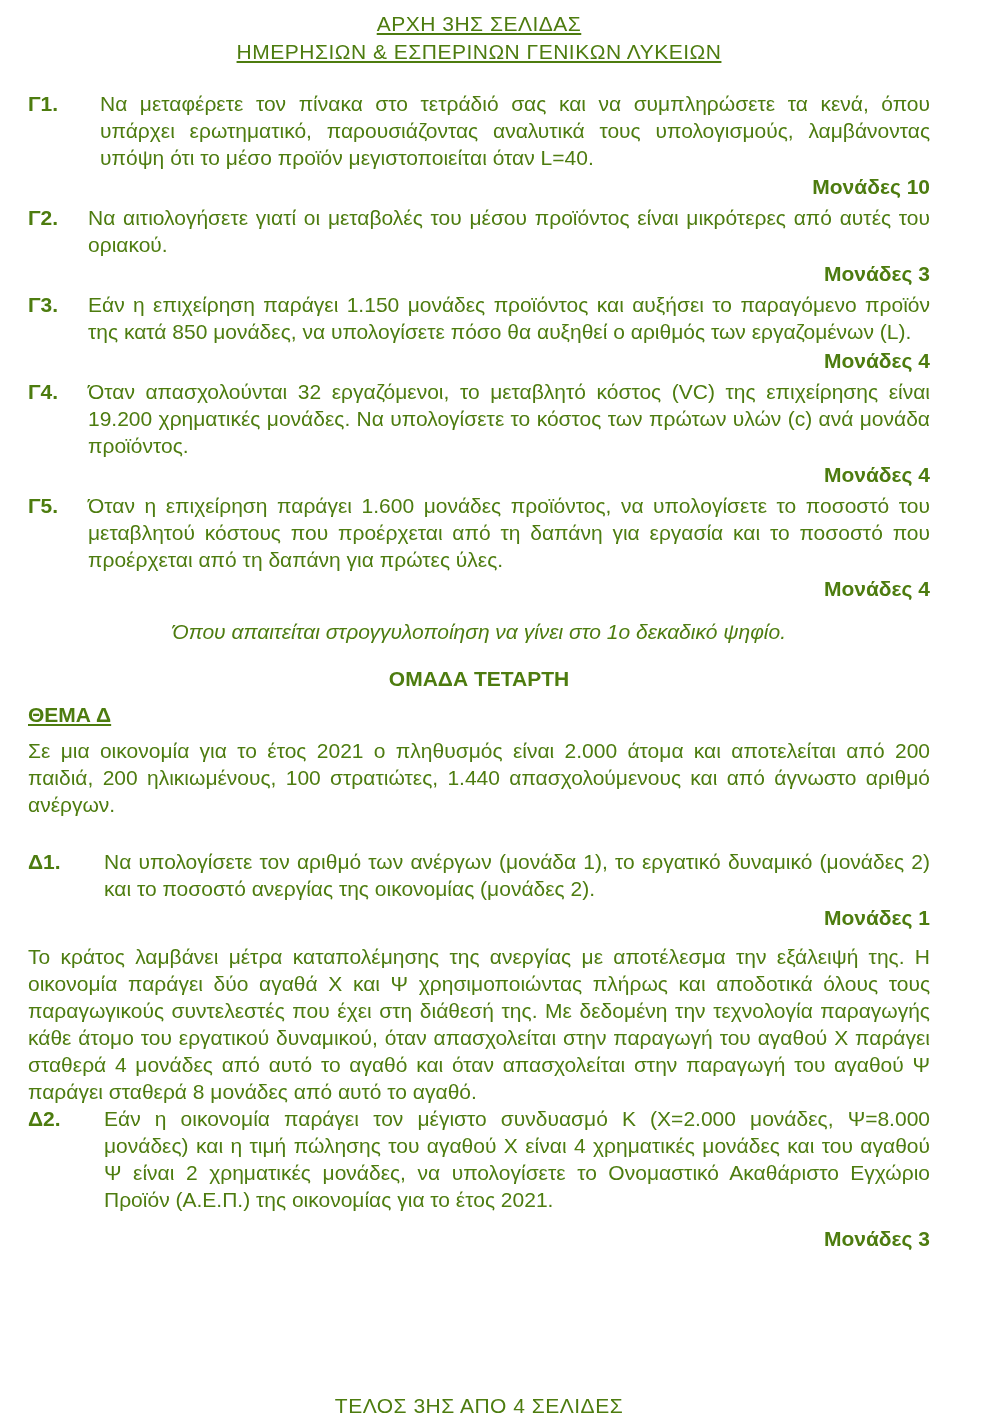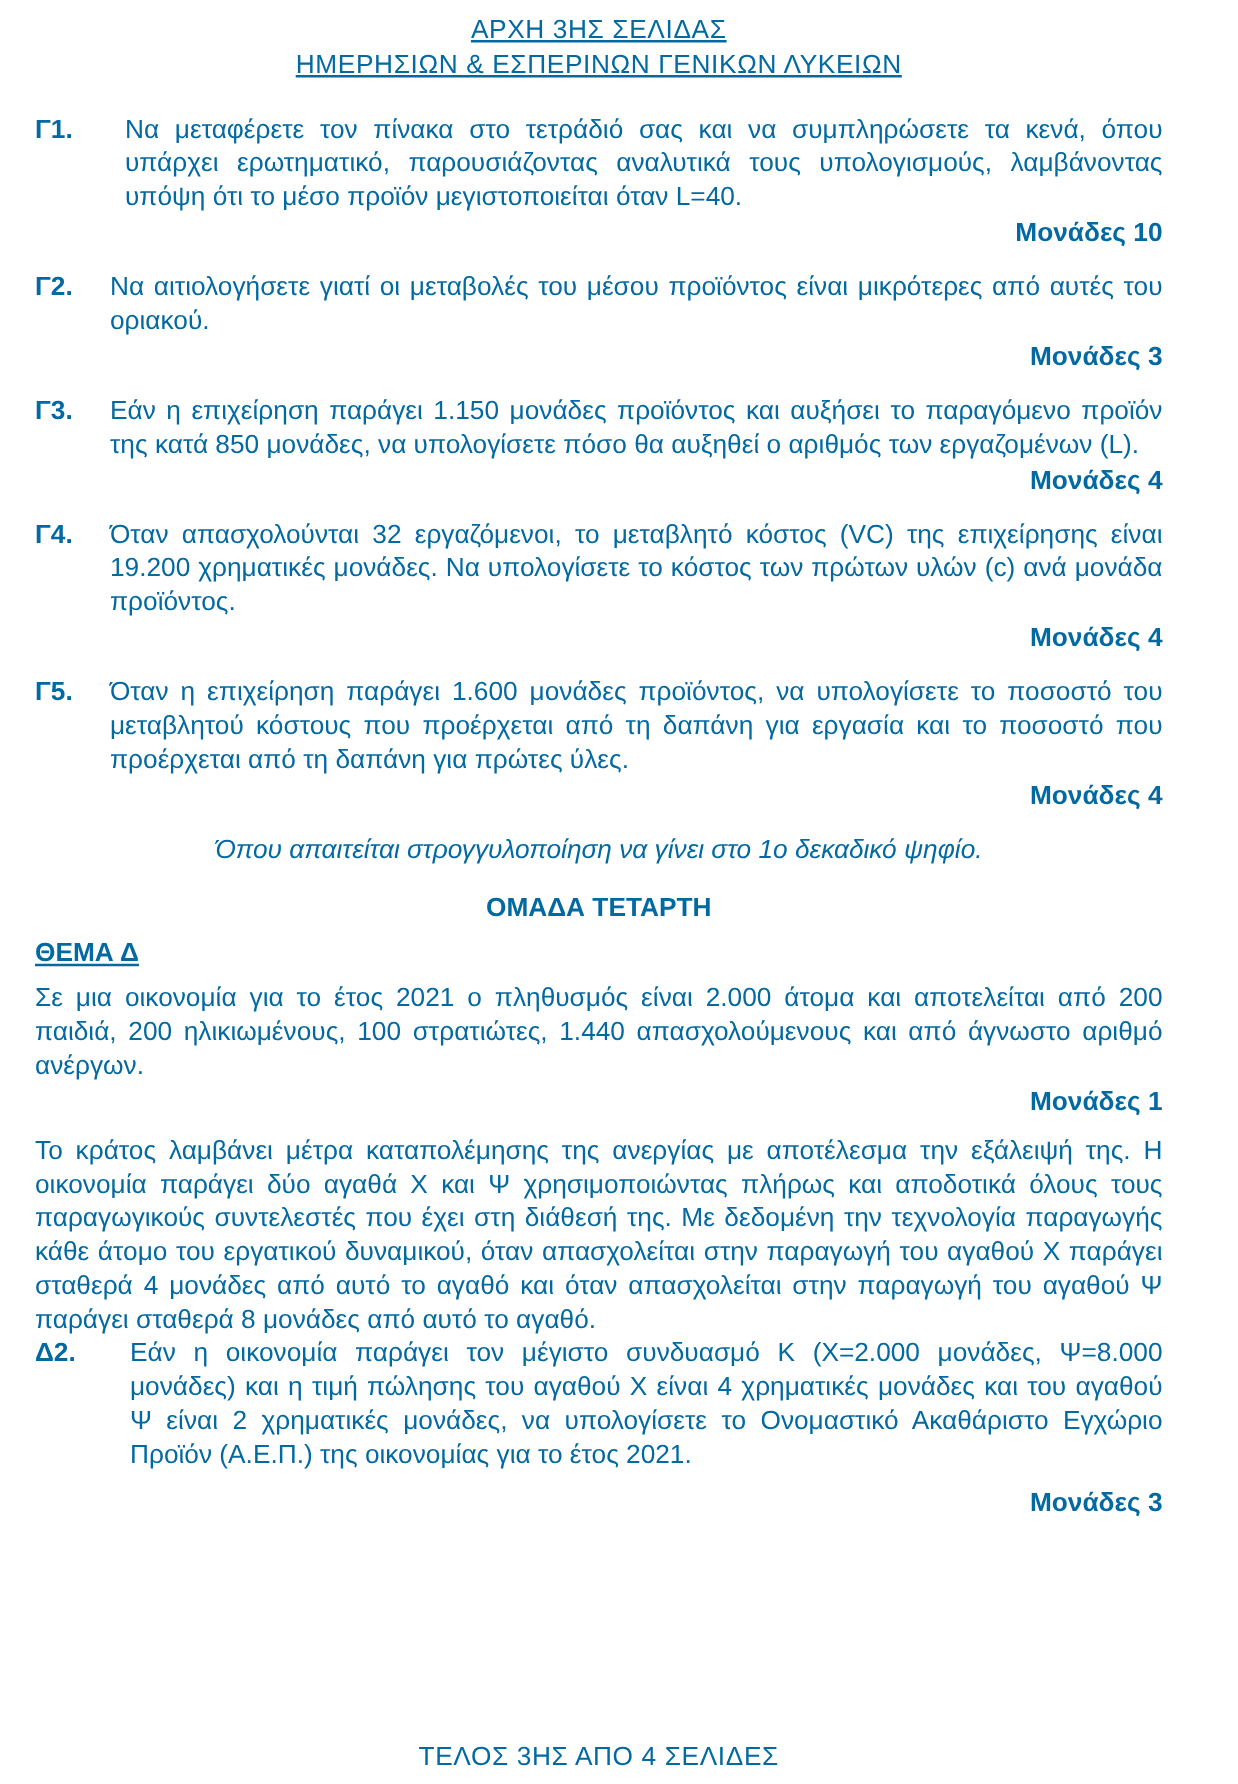--- a/index.html
+++ b/index.html
@@ -6,21 +6,21 @@
     margin: 0;
     padding: 0;
     background: #ffffff;
   }
   .page {
     position: relative;
     width: 990px;
     height: 1427px;
     box-sizing: border-box;
     background: #ffffff;
-    color: #0369a1;
+    color: #4d7c0f;
     font-family: "Liberation Sans", sans-serif;
     font-size: 21px;
     line-height: 27px;
     padding: 10px 60px 6px 28px;
     display: flex;
     flex-direction: column;
     overflow: hidden;
   }
   .doc-header {
     text-align: center;
@@ -44,21 +44,21 @@
   .q-text {
     flex: 1;
     text-align: justify;
   }
   .points {
     text-align: right;
     font-weight: bold;
     margin-top: 2px;
   }
   .mt-first { margin-top: 24px; gap: 12px; }
-  .mt-item  { margin-top: 16px; }
+  .mt-item  { margin-top: 4px; }
   .note {
     margin-top: 16px;
     text-align: center;
     font-style: italic;
   }
   .section-title {
     margin-top: 20px;
     text-align: center;
     font-weight: bold;
   }
@@ -125,20 +125,24 @@
 
   <div class="note">Όπου απαιτείται στρογγυλοποίηση να γίνει στο 1ο δεκαδικό ψηφίο.</div>
 
   <div class="section-title">ΟΜΑΔΑ ΤΕΤΑΡΤΗ</div>
 
   <div>
     <div><span class="theme-title" style="display:inline-block">ΘΕΜΑ Δ</span></div>
 
     <div class="paragraph intro-par">Σε μια οικονομία για το έτος 2021 ο πληθυσμός είναι 2.000 άτομα και αποτελείται από 200 παιδιά, 200 ηλικιωμένους, 100 στρατιώτες, 1.440 απασχολούμενους και από άγνωστο αριθμό ανέργων.</div>
 
+    <div class="question delta d1-item">
+      <div class="q-label">Δ1.</div>
+      <div class="q-text">Να υπολογίσετε τον αριθμό των ανέργων (μονάδα 1), το εργατικό δυναμικό (μονάδες 2) και το ποσοστό ανεργίας της οικονομίας (μονάδες 2).</div>
+    </div>
     <div class="points">Μονάδες 1</div>
 
     <div class="paragraph body-par">Το κράτος λαμβάνει μέτρα καταπολέμησης της ανεργίας με αποτέλεσμα την εξάλειψή της. Η οικονομία παράγει δύο αγαθά Χ και Ψ χρησιμοποιώντας πλήρως και αποδοτικά όλους τους παραγωγικούς συντελεστές που έχει στη διάθεσή της. Με δεδομένη την τεχνολογία παραγωγής κάθε άτομο του εργατικού δυναμικού, όταν απασχολείται στην παραγωγή του αγαθού Χ παράγει σταθερά 4 μονάδες από αυτό το αγαθό και όταν απασχολείται στην παραγωγή του αγαθού Ψ παράγει σταθερά 8 μονάδες από αυτό το αγαθό.</div>
 
     <div class="question delta">
       <div class="q-label">Δ2.</div>
       <div class="q-text">Εάν η οικονομία παράγει τον μέγιστο συνδυασμό Κ (Χ=2.000 μονάδες, Ψ=8.000 μονάδες) και η τιμή πώλησης του αγαθού Χ είναι 4 χρηματικές μονάδες και του αγαθού Ψ είναι 2 χρηματικές μονάδες, να υπολογίσετε το Ονομαστικό Ακαθάριστο Εγχώριο Προϊόν (Α.Ε.Π.) της οικονομίας για το έτος 2021.</div>
     </div>
     <div class="points d2-points">Μονάδες 3</div>
   </div>

